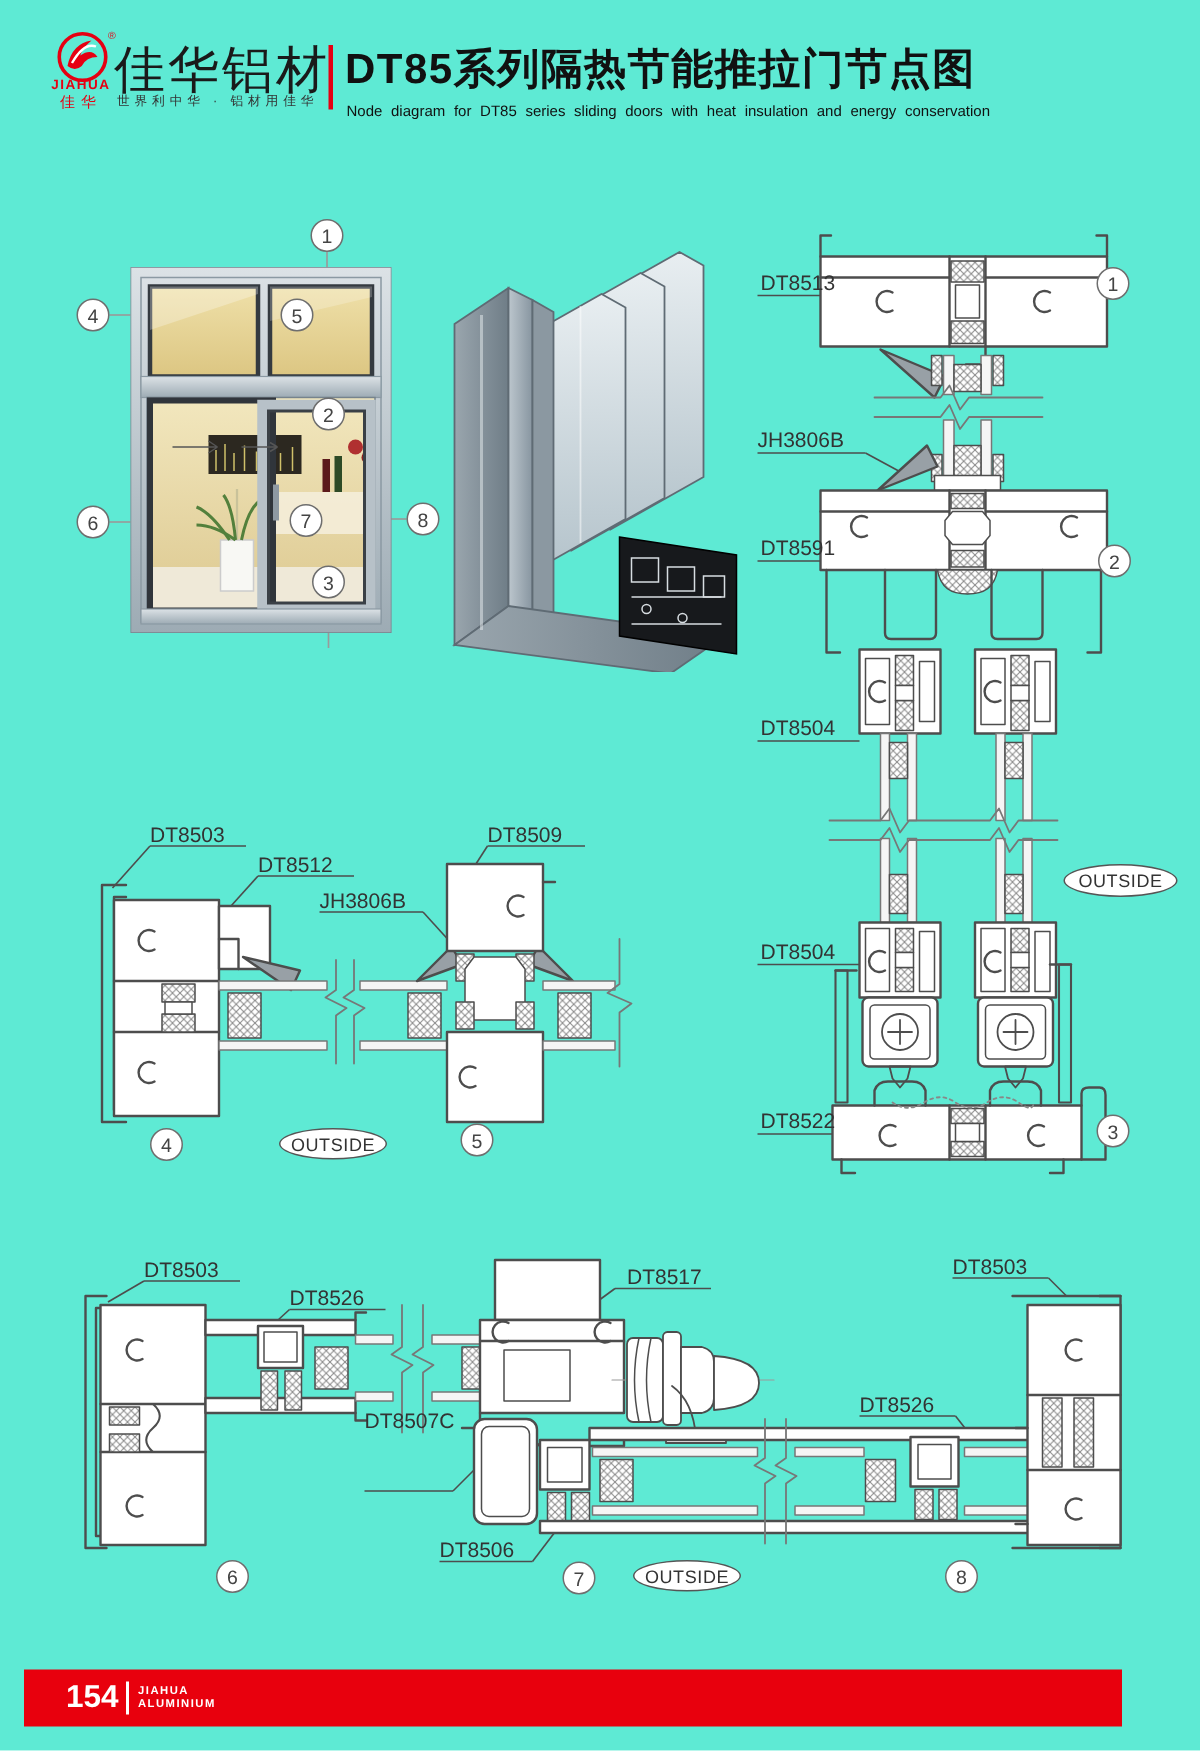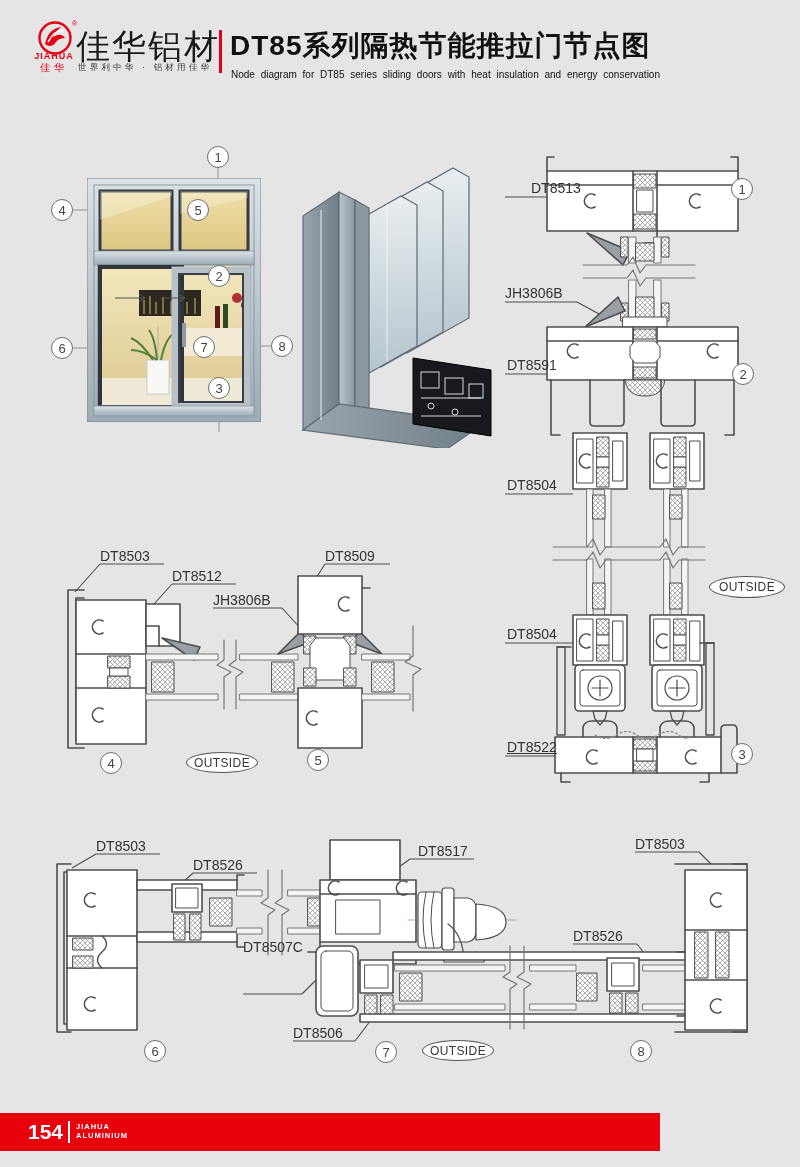--- a/index.html
+++ b/index.html
@@ -1,16 +1,16 @@
 <!DOCTYPE html>
 <html><head>
 <meta charset="utf-8">
 <style>
   html,body{margin:0;padding:0;background:#fff;}
-  .page{position:relative;width:800px;height:1167px;background:#e5e5e5;overflow:hidden;
+  .page{position:relative;width:800px;height:1167px;background:#5eead4;overflow:hidden;
         font-family:"Liberation Sans",sans-serif;color:#222;}
   
   .brand-en{position:absolute;left:25px;top:51px;width:58px;text-align:center;
             font-size:9px;font-weight:bold;letter-spacing:1px;color:#e60012;}
   .brand-cn{position:absolute;left:25px;top:61px;width:58px;text-align:center;
             font-size:10px;font-weight:normal;letter-spacing:4px;color:#e60012;}
   .company{position:absolute;left:76px;top:24px;font-size:34px;font-weight:normal;
            letter-spacing:2px;color:#1a1a1a;white-space:nowrap;}
   .slogan{position:absolute;left:78px;top:62px;font-size:8.5px;letter-spacing:3.2px;
           color:#333;white-space:nowrap;}
@@ -22,21 +22,21 @@
   
   .lbl{position:absolute;font-size:14px;color:#333;line-height:15px;white-space:nowrap;}
   .mark{position:absolute;width:22px;height:22px;border:1.3px solid #6e6e6e;border-radius:50%;
         background:#fff;color:#444;font-size:13px;display:flex;align-items:center;
         justify-content:center;box-sizing:border-box;}
   .oval{position:absolute;border:1.3px solid #555;border-radius:50%;background:#fff;color:#333;
         font-size:12px;letter-spacing:.4px;display:flex;align-items:center;justify-content:center;
         box-sizing:border-box;}
   .dg{position:absolute;}
   
-  .footer{position:absolute;left:0;top:1113px;width:660px;height:38px;background:#e8000d;}
+  .footer{position:absolute;left:16px;top:1113px;width:732px;height:38px;background:#e8000d;}
   .pageno{position:absolute;left:28px;top:7px;font-size:21px;font-weight:bold;color:#fff;}
   .foot-sep{position:absolute;left:68px;top:8px;width:1.5px;height:22px;background:#fff;}
   .foot-b1{position:absolute;left:76px;top:9px;font-size:7.5px;font-weight:bold;color:#fff;letter-spacing:1px;}
   .foot-b2{position:absolute;left:76px;top:18px;font-size:7.5px;font-weight:bold;color:#fff;letter-spacing:1px;text-align:right;}
 </style>
 </head>
 <body>
 
 <div class="page">
 
@@ -279,26 +279,26 @@
       <rect x="142" y="604" width="16" height="12" fill="#fff" stroke-width="1"></rect>
       <use href="#cc" transform="translate(97,612)"></use>
         <use href="#cc" transform="translate(196,612)"></use>
       <path d="M226 592 v-8 q0 -4 5 -4 h7 q4 0 4 5 v43 h-16"></path>
       <path d="M66 628 v9 h9"></path>
         <path d="M214 628 v9 h-9"></path>
       <path d="M100 590 q10 7 21 0 t21 0 t21 0 t21 0 t10 0" stroke="#888" stroke-width="1.2" stroke-dasharray="2 2.5"></path>
     </g>
   </svg>
 
-  <div class="lbl" style="left:507px;top:181px;margin-left:24px;">DT8513</div>
+  <div class="lbl" style="left:507px;top:181px;">DT8513</div>
   <div class="lbl" style="left:505px;top:286px;">JH3806B</div>
   <div class="lbl" style="left:507px;top:358px;">DT8591</div>
   <div class="lbl" style="left:507px;top:478px;">DT8504</div>
   <div class="lbl" style="left:507px;top:627px;">DT8504</div>
-  <div class="lbl" style="left:507px;top:740px;text-decoration:underline;">DT8522</div>
+  <div class="lbl" style="left:507px;top:740px;">DT8522</div>
   <div class="mark" style="left:731px;top:178px;">1</div>
   <div class="mark" style="left:732px;top:363px;">2</div>
   <div class="mark" style="left:731px;top:743px;">3</div>
   <div class="oval" style="left:709px;top:576px;width:76px;height:22px;">OUTSIDE</div>
 
   <svg class="dg" style="left:50px;top:542px;" width="410" height="235" viewBox="0 0 410 235">
     <defs>
       <pattern id="h2" width="5" height="5" patternUnits="userSpaceOnUse">
         <rect width="5" height="5" fill="#fff"></rect>
         <path d="M0 0l5 5M5 0l-5 5" stroke="#8a8a8a" stroke-width="0.7"></path>

